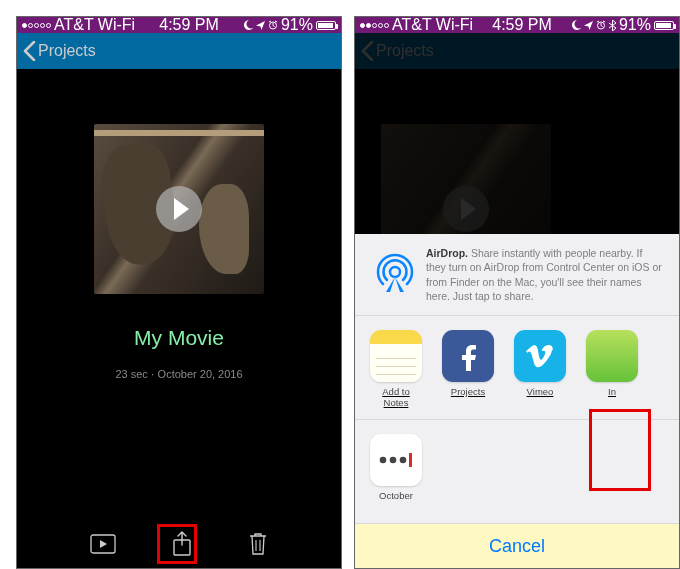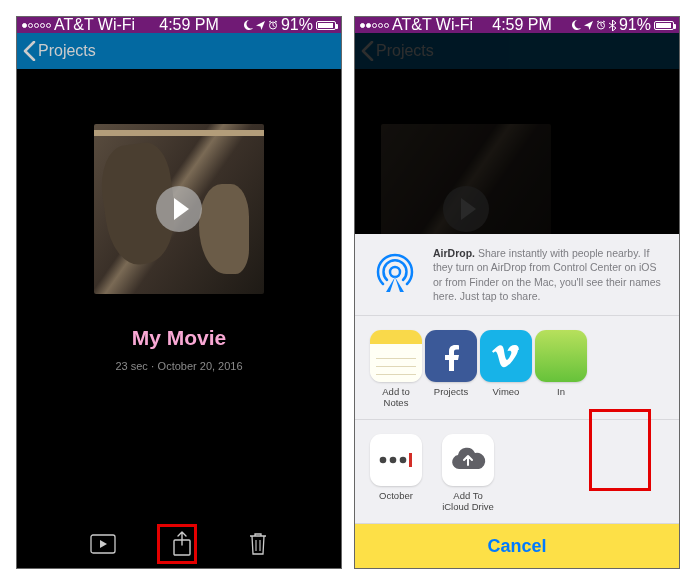--- a/index.html
+++ b/index.html
@@ -34,50 +34,50 @@
 
   
   .movie-area{position:relative;display:flex;flex-direction:column;align-items:center;}
   .poster{margin:55px auto 0 auto;width:170px;height:170px;background:linear-gradient(125deg,#5a4d3f 0%,#3a3028 40%,#7a6a55 45%,#3a3028 55%,#1e1a15 100%);position:relative;border-radius:2px;overflow:hidden;}
   .poster .blob1{position:absolute;left:10px;top:20px;width:70px;height:120px;background:#4a3e30;border-radius:40% 30% 50% 40%;transform:rotate(-8deg);}
   .poster .blob2{position:absolute;right:15px;top:60px;width:50px;height:90px;background:#6b5c48;border-radius:50% 40% 30% 60%;}
   .poster .stripe{position:absolute;left:0;right:0;top:6px;height:6px;background:#b39d7a;}
   .play{position:absolute;left:50%;top:50%;transform:translate(-50%,-50%);width:46px;height:46px;border-radius:50%;background:rgba(180,180,180,0.7);display:flex;align-items:center;justify-content:center;}
   .play:before{content:"";display:block;width:0;height:0;border-left:15px solid #fff;border-top:11px solid transparent;border-bottom:11px solid transparent;margin-left:4px;}
 
-  .title{color:#f9a8d4;font-size:21px;font-weight:700;margin-top:32px;}
-  .subtitle{color:#8a8a8a;font-size:11px;margin-top:10px;}
+  .title{color:#86efac;font-size:21px;font-weight:400;margin-top:32px;}
+  .subtitle{color:#8a8a8a;font-size:11px;margin-top:18px;}
   .editbtn{margin-top:22px;width:62px;height:62px;border-radius:50%;border:1px solid #777;color:#ddd;display:flex;align-items:center;justify-content:center;font-size:14px;}
 
   
   .toolbar{position:absolute;bottom:0;left:0;right:0;height:48px;display:flex;align-items:center;justify-content:center;gap:56px;}
   .tb-item svg{display:block;}
   .hl{border:3px solid var(--hl);padding:4px;position:absolute;}
   .hl-share{left:140px;bottom:4px;width:40px;height:40px;}
   .hl-save{left:581px;top:401px;width:62px;height:82px;pointer-events:none;}
 
   
   .dim{position:absolute;inset:0;background:rgba(0,0,0,0.55);}
   .poster2{margin:55px 0 0 26px;width:170px;height:170px;background:linear-gradient(125deg,#5a4d3f 0%,#3a3028 40%,#7a6a55 45%,#3a3028 55%,#1e1a15 100%);position:relative;border-radius:2px;filter:brightness(0.45);}
   .poster2 .play{filter:brightness(0.8);}
 
   
   .sheet{position:absolute;left:0;right:0;bottom:0;background:var(--sheet);}
-  .airdrop{display:flex;padding:12px 14px;gap:12px;border-bottom:1px solid var(--sheet-div);}
+  .airdrop{display:flex;padding:12px 14px;gap:5px;border-bottom:1px solid var(--sheet-div);}
   .airdrop-icon{width:52px;height:52px;flex-shrink:0;}
   .airdrop-text{color:#7d7d82;font-size:10.5px;line-height:1.35;}
   .airdrop-text b{color:#3a3a3e;font-weight:600;}
 
-  .app-row{display:flex;overflow:hidden;padding:14px 0 10px 14px;gap:1px;border-bottom:1px solid var(--sheet-div);}
+  .app-row{display:flex;overflow:hidden;padding:14px 0 10px 14px;gap:18px;border-bottom:1px solid var(--sheet-div);text-decoration:underline;}
   .action-row{display:flex;overflow:hidden;padding:14px 0 10px 14px;gap:18px;border-bottom:1px solid var(--sheet-div);}
   .app{width:54px;flex-shrink:0;text-align:center;}
   .app .icn{width:52px;height:52px;border-radius:11px;margin:0 auto 5px auto;display:flex;align-items:center;justify-content:center;box-shadow:0 1px 2px rgba(0,0,0,0.15);}
   .app .lbl{font-size:9.5px;color:#444;line-height:1.15;min-height:22px;}
 
-  .cancel{height:44px;display:flex;align-items:center;justify-content:center;color:var(--cancel);font-size:18px;font-weight:700;background:#fde047;}
+  .cancel{height:44px;display:flex;align-items:center;justify-content:center;color:var(--cancel);font-size:18px;font-weight:400;background:#fef9c3;}
 
   
   .i-notes{background:linear-gradient(#f9d94a 0,#f9d94a 26%,#fffff5 26%,#fffff5 100%);}
   .i-fb{background:#3b5998;}
   .i-vimeo{background:#17b3e8;}
   .i-itunesu{background:#fb8a00;}
   .i-generic{background:linear-gradient(#b7e05c,#66c23a);}
   .i-white{background:#fff;}
   .i-white2{background:#fcfcfc;}
 
@@ -280,29 +280,20 @@
         <div class="icn i-white">
               <svg width="40" height="20" viewBox="0 0 40 20">
                 <circle cx="7" cy="10" r="3.3" fill="#444"></circle>
                 <circle cx="17" cy="10" r="3.3" fill="#444"></circle>
                 <circle cx="27" cy="10" r="3.3" fill="#444"></circle>
                 <rect x="33" y="3" width="3" height="14" fill="#d32d27"></rect>
               </svg>
             </div>
         <div class="lbl">October</div>
       </div>
-      <div class="app">
-        <div class="icn i-white">
-              <svg width="40" height="30" viewBox="0 0 40 30">
-                <path d="M31 24H11a7 7 0 0 1-1-13.9A9 9 0 0 1 27 8a6.5 6.5 0 0 1 4 16z" fill="#606066"></path>
-                <path d="M20 11v9m-4-5l4-4 4 4" stroke="#fff" stroke-width="2" fill="none" stroke-linecap="round" stroke-linejoin="round"></path>
-              </svg>
-            </div>
-        <div class="lbl">Add To iCloud Drive</div>
-      </div>
     </div>
 
     <div class="cancel">
           <span>Cancel</span>
         </div>
   </div>
 </div>
 
 <div class="hl hl-save"></div>
 

